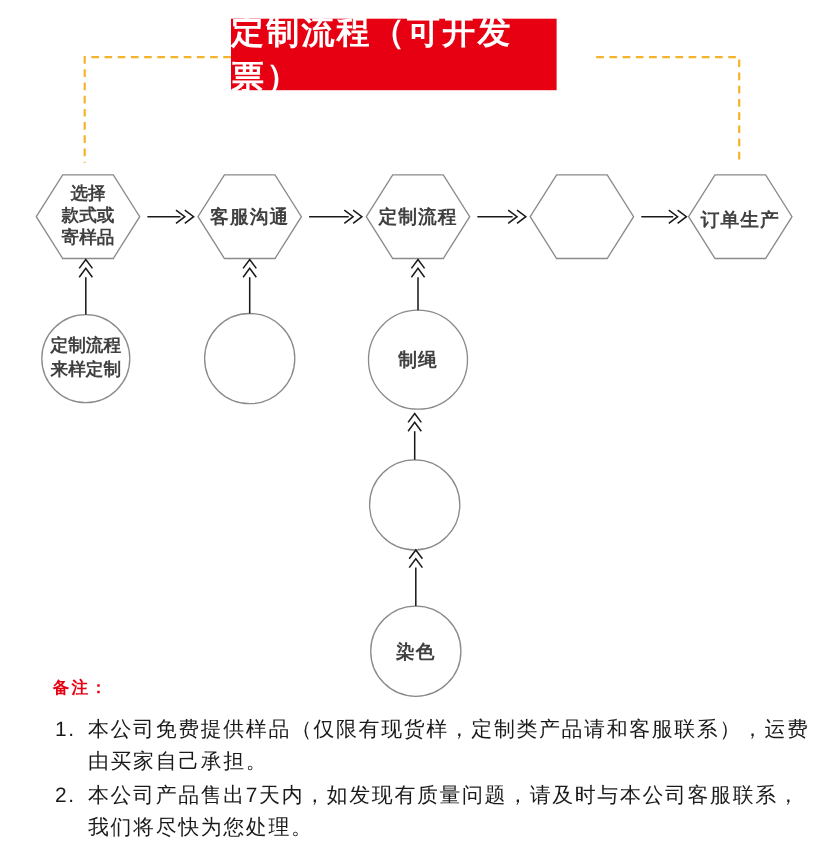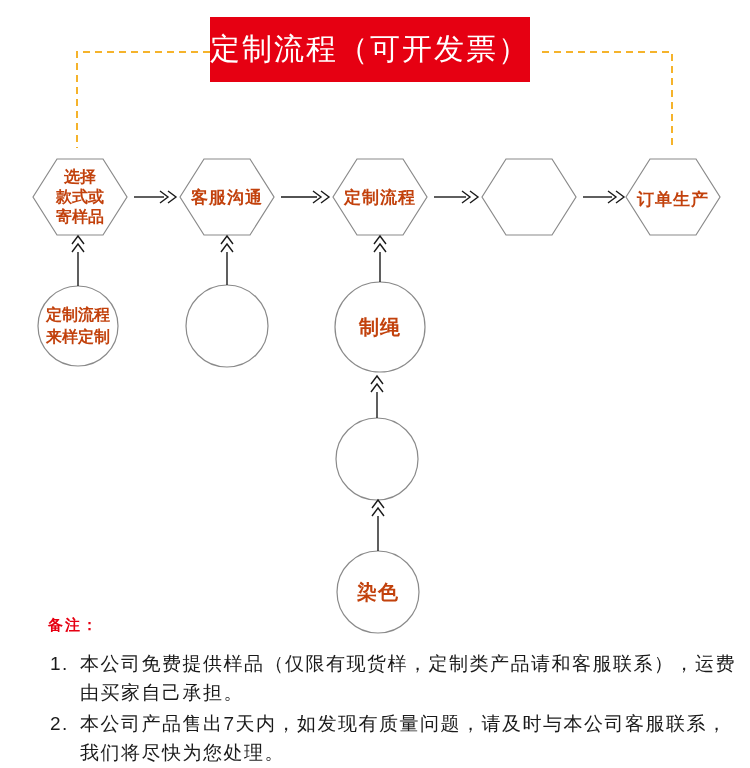--- a/index.html
+++ b/index.html
@@ -6,36 +6,36 @@
   .canvas {
     position:relative;
     width:750px; height:768px;
     background:#ffffff;
     font-family:"Liberation Sans", sans-serif;
     overflow:hidden;
   }
   svg.layer { position:absolute; left:0; top:0; }
 
   .banner {
-    position:absolute; left:210px; top:17px; width:320px; height:65px;
+    position:absolute; left:210px; top:17px; width:296px; height:65px;
     background:#e60012; color:#ffffff;
     display:flex; align-items:center; justify-content:center;
-    font-size:30px; font-weight:normal; letter-spacing:2px;
+    font-size:30px; font-weight:bold; letter-spacing:2px;
   }
 
   .node-label {
     position:absolute;
     display:flex; align-items:center; justify-content:center;
     text-align:center; white-space:pre-line;
-    color:#c2410c; font-weight:600;
+    color:#404040; font-weight:600;
   }
   .hex-multi   { font-size:16px; line-height:20px; }
   .hex-single  { font-size:17px; line-height:21px; letter-spacing:1px; }
   .circle-two  { font-size:16px; line-height:22px; }
-  .circle-one  { font-size:20px; line-height:21px; letter-spacing:1px; }
+  .circle-one  { font-size:17px; line-height:21px; letter-spacing:1px; }
 
   .notes { position:absolute; left:48px; top:616px; width:690px; }
   .notes-heading {
     color:#e60012; font-size:15px; font-weight:bold;
     letter-spacing:2px; margin:0 0 14px 0;
   }
   .note {
     display:flex; align-items:flex-start;
     font-size:19px; color:#1a1a1a;
     line-height:29px; letter-spacing:1.5px;

